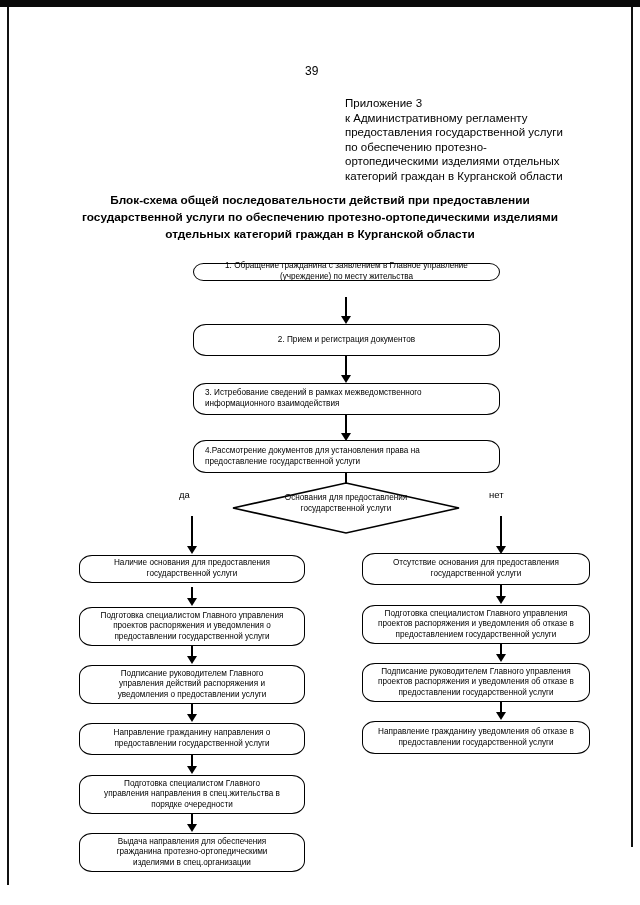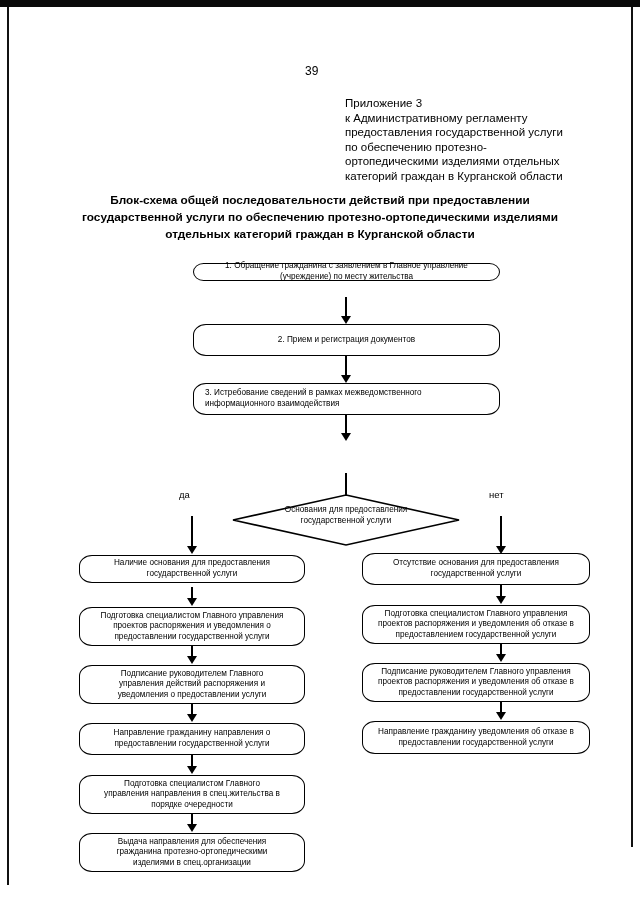--- a/index.html
+++ b/index.html
@@ -84,21 +84,21 @@
   .node.left-align {
     justify-content: flex-start;
     text-align: left;
     padding-left: 11px;
   }
   .node span { display: block; white-space: pre-line; }
 
   
   #decision-node {
     position: absolute;
-    left: 232px; top: 494px;
+    left: 232px; top: 482px;
     width: 228px; height: 52px;
   }
   #decision-node .diamond-shape {
     position: absolute;
     inset: 0;
   }
   #decision-node .diamond-label {
     position: absolute;
     left: 0; top: 11px;
     width: 228px;
@@ -161,20 +161,24 @@
   <div class="arrow-down" style="left:341px; top:375px;"></div>
 
   <div class="node left-align" style="left:193px; top:383px; width:307px; height:32px;">
     <span>3. Истребование сведений в рамках межведомственного
 информационного взаимодействия</span>
   </div>
 
   <div class="conn conn-v" style="left:345px; top:415px; height:21px;"></div>
   <div class="arrow-down" style="left:341px; top:433px;"></div>
 
+  <div class="node left-align" style="left:193px; top:440px; width:307px; height:33px;">
+    <span>4.Рассмотрение документов для установления права на
+предоставление государственной услуги</span>
+  </div>
 
   <div class="conn conn-v" style="left:345px; top:473px; height:22px;"></div>
 
   <div id="decision-node">
     <svg class="diamond-shape" viewBox="0 0 228 52" preserveAspectRatio="none">
       <polygon points="114,1 227,26 114,51 1,26" fill="#ffffff" stroke="#000000" stroke-width="1.6"></polygon>
     </svg>
     <div class="diamond-label">Основания для предоставления
 государственной  услуги</div>
   </div>

